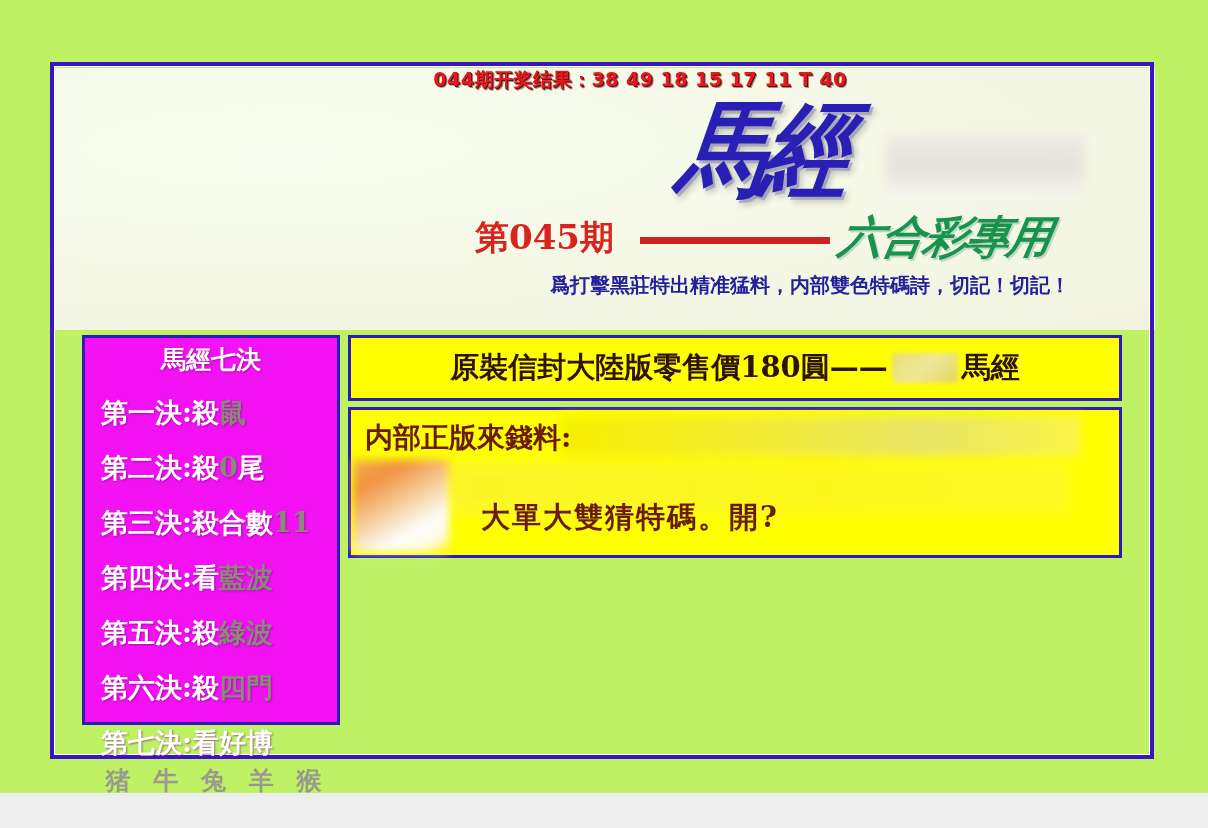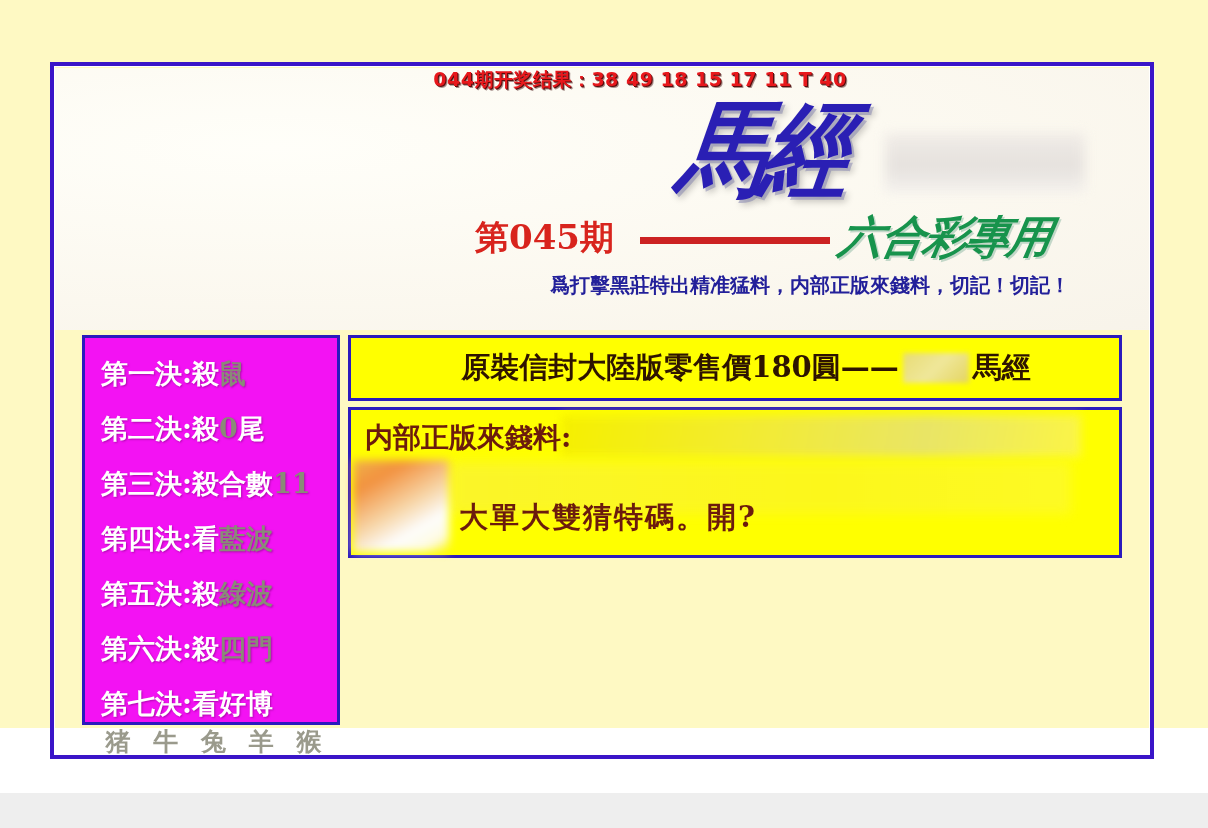--- a/index.html
+++ b/index.html
@@ -6,22 +6,22 @@
   html,body{margin:0;padding:0;}
   body{
     width:1208px;height:828px;
     background:#ffffff;
     font-family:"DejaVu Sans","Liberation Sans",sans-serif;
     overflow:hidden;
     position:relative;
   }
   
   #page{
-    position:absolute;left:0;top:0;width:1208px;height:728px;
-    background:#fef9c3;
+    position:absolute;left:0;top:0;width:1208px;height:828px;
+    background:#bef264;
   }
   #page:after{
     content:"";position:absolute;left:0;top:793px;width:1208px;height:35px;
     background:#eeeeee;
   }
 
   
   .bg-wash{
     position:absolute;left:55px;top:68px;width:1100px;height:262px;
     background:
@@ -143,21 +143,21 @@
   #rightcol{
     position:absolute;left:266px;top:0;width:774px;height:390px;
   }
   .band{position:relative;box-sizing:border-box;border:3px solid #2b1bbd;}
 
   
   #price-band{
     height:66px;background:#ffff00;
   }
   #price-band .ptext{
-    position:absolute;left:11px;top:0;width:100%;height:100%;
+    position:absolute;left:0;top:0;width:100%;height:100%;
     display:flex;align-items:center;justify-content:center;
     font-family:"DejaVu Serif","Liberation Serif",serif;
     font-weight:bold;font-size:29px;color:#2e1400;white-space:nowrap;
   }
   #price-band .redact{
     display:inline-block;width:66px;height:30px;
     background:linear-gradient(135deg,#e8dc74 0%,#efe79a 50%,#e4d45f 100%);
     filter:blur(2.5px);
     margin:0 4px;vertical-align:middle;
   }
@@ -220,21 +220,21 @@
   #yellow-band .y-swatch{
     position:absolute;left:2px;top:50px;width:96px;height:92px;
     background:linear-gradient(150deg,#f0b44a 0%,#f2913f 22%,#f7d6a8 52%,#fdfdfd 72%,#fefbe0 88%,#fbf400 100%);
     filter:blur(4px);
   }
   #yellow-band .y-line{
     position:absolute;left:100px;top:86px;width:650px;height:44px;
     display:flex;align-items:center;
     font-family:"DejaVu Serif","Liberation Serif",serif;
     font-weight:bold;font-size:29px;color:#6b1b0d;white-space:nowrap;
-    padding-left:8px;box-sizing:border-box;
+    padding-left:30px;box-sizing:border-box;
     letter-spacing:2px;
   }
 
   
   #watermark{
     position:absolute;left:330px;top:800px;width:520px;height:18px;
     font-family:"DejaVu Sans","Liberation Sans",sans-serif;
     font-size:13px;color:rgba(170,110,100,.16);
     text-align:center;letter-spacing:3px;
     filter:blur(1.4px);
@@ -255,26 +255,27 @@
   <div id="masthead">
     <div class="logo-blur"></div>
     <div class="logo-cjk">馬經</div>
 
     <div class="issue-row">
       <div class="issue-label">第045期</div>
       <div class="issue-rule"></div>
       <div class="issue-slogan">六合彩專用</div>
     </div>
 
-    <div class="tagline">爲打擊黑莊特出精准猛料，内部正版來錢料，切記！切記！</div>
+    <div class="tagline">爲打擊黑莊特出精准猛料，内部雙色特碼詩，切記！切記！</div>
   </div>
 
   <div id="content">
 
     <div id="qijue">
+      <div class="q-title">馬經七決</div>
 
       <div class="q-row"><span>第一決:殺</span><span class="hl">鼠</span><span></span></div>
 
       <div class="q-row"><span>第二決:殺</span><span class="hl">0</span><span>尾</span></div>
 
       <div class="q-row"><span>第三決:殺合數</span><span class="hl">11</span><span></span></div>
 
       <div class="q-row"><span>第四決:看</span><span class="hl">藍波</span><span></span></div>
 
       <div class="q-row"><span>第五決:殺</span><span class="hl">綠波</span><span></span></div>

